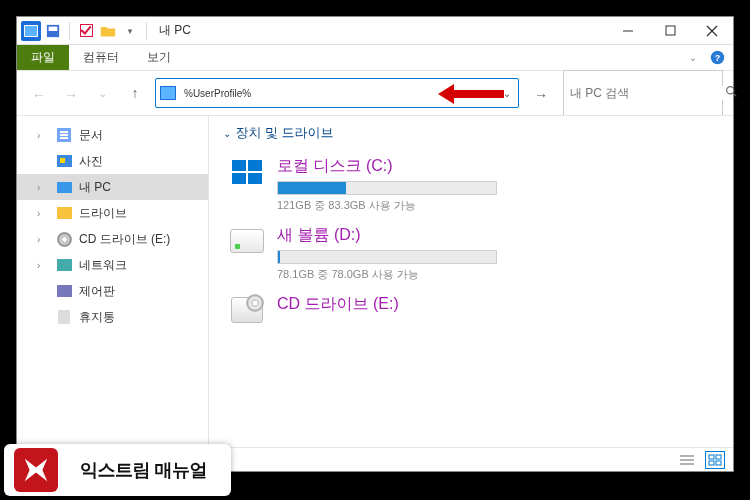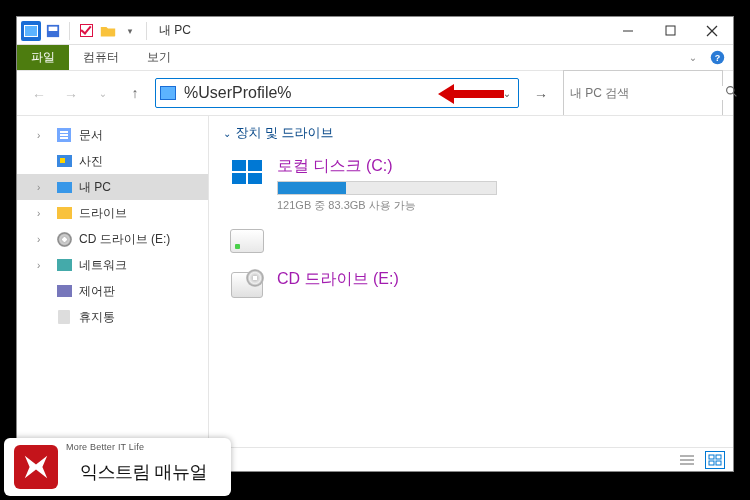--- a/index.html
+++ b/index.html
@@ -22,21 +22,21 @@
 .menu-item.active { background:#4d7c0f; color:#fff; }
 .menubar .spacer { flex:1; }
 .helpbtn { width:32px; display:flex; align-items:center; justify-content:center; color:#2a7bd6; cursor:pointer; }
 .chev { width:16px; display:flex; align-items:center; justify-content:center; color:#888; font-size:10px; cursor:pointer;}
 .navrow { height: 44px; display:flex; align-items:center; padding:0 10px; gap:8px; }
 .navbtn { width:24px; height:24px; display:flex; align-items:center; justify-content:center; color:#666; cursor:pointer; font-size:14px; }
 .navbtn.dis { color:#bbb; cursor:default; }
 .addrwrap { flex:1; display:flex; align-items:center; height:30px; border:1px solid #0078d4; border-radius:2px; position:relative; }
 .addr-ico { width:24px; display:flex; align-items:center; justify-content:center; }
 .addr-ico .mon2 { width:16px; height:14px; background:#5cb3ff; border:1px solid #1a6dd6; display:block; }
-.addr-input { flex:1; border:none; outline:none; font-size:16px; padding:2px 4px; color:#333; }
+.addr-input { flex:1; border:none; outline:none; font-size:10px; padding:2px 4px; color:#333; }
 .addr-dd { width:22px; display:flex; align-items:center; justify-content:center; color:#555; font-size:10px; cursor:pointer; }
 .gobtn { width:28px; height:28px; display:flex; align-items:center; justify-content:center; color:#555; cursor:pointer; border:1px solid transparent; font-size:14px; }
 .searchwrap { width:160px; height:46px; border:1px solid #ccc; display:flex; align-items:center; padding:0 6px; }
 .search-input { flex:1; border:none; outline:none; font-size:12px; color:#555; }
 .search-ico { color:#666; font-size:13px; }
 .redarrow { position:absolute; left:280px; top:3px; pointer-events:none; }
 .body { flex:1; display:flex; min-height:0; border-top:1px solid #e5e5e5; }
 .sidebar { width:192px; border-right:1px solid #e5e5e5; padding:6px 0; overflow:hidden; }
 .sb-item { display:flex; align-items:center; height:26px; padding-left:20px; font-size:12px; color:#333; cursor:pointer; gap:6px; }
 .sb-item .exp { width:12px; color:#888; font-size:10px; }
@@ -73,21 +73,21 @@
 .drv-bar .fill { height:100%; background:#1f8ad6;}
 .drv-sub { font-size:11px; color:#888;}
 .statusbar { height:24px; border-top:1px solid #e5e5e5; display:flex; align-items:center; justify-content:flex-end; padding:0 8px; gap:8px;}
 .viewbtn { width:20px; height:18px; display:flex; align-items:center; justify-content:center; color:#666; cursor:pointer; font-size:13px;}
 .viewbtn.sel { border:1px solid #0078d4; }
 .logo { position:absolute; left:4px; bottom:4px; background:#fff; border-radius:6px; padding:4px 10px; display:flex; align-items:center; gap:8px; box-shadow:0 0 6px rgba(0,0,0,.3);}
 .logo-badge { width:44px; height:44px; background:#c4141b; border-radius:6px; display:flex; align-items:center; justify-content:center; }
 .logo-badge svg { width:32px; height:32px; }
 .logo-txt { display:flex; flex-direction:column; }
 .logo-txt .tag { font-size:9px; color:#555; letter-spacing:0.2px;}
-.logo-txt .main { font-size:18px; font-weight:400; color:#111; letter-spacing:-0.5px;}
+.logo-txt .main { font-size:18px; font-weight:700; color:#111; letter-spacing:-0.5px;}
 </style>
 </head>
 <body>
 
 <div class="window">
 
   <div class="titlebar">
     <div class="title-icons">
       <span class="ti mon"></span>
       <span class="ti">
@@ -250,20 +250,27 @@
               <div class="drv-bar">
                 <div class="fill" style="width:31%"></div>
               </div>
               <div class="drv-sub">121GB 중 83.3GB 사용 가능</div>
             </div>
           </div>
           <div class="drive">
             <div class="drv-ico">
               <div class="drv-hdd"></div>
             </div>
+            <div class="drv-body">
+              <div class="drv-title">새 볼륨 (D:)</div>
+              <div class="drv-bar">
+                <div class="fill" style="width:1%"></div>
+              </div>
+              <div class="drv-sub">78.1GB 중 78.0GB 사용 가능</div>
+            </div>
           </div>
           <div class="drive">
             <div class="drv-ico">
               <div class="drv-cd"></div>
             </div>
             <div class="drv-body">
               <div class="drv-title">CD 드라이브 (E:)</div>
               <div class="drv-sub"></div>
             </div>
           </div>
@@ -290,16 +297,15 @@
   </div>
 </div>
 
 <div class="logo">
   <div class="logo-badge">
     <svg viewBox="0 0 40 40">
         <path d="M6 6 L20 17 L34 6 L28 20 L34 34 L20 23 L6 34 L12 20 Z" fill="#fff"></path>
       </svg>
   </div>
   <div class="logo-txt">
-    <span class="tag">More Better IT Life</span>
     <span class="main">익스트림 매뉴얼</span>
   </div>
 </div>
 
 </body></html>

